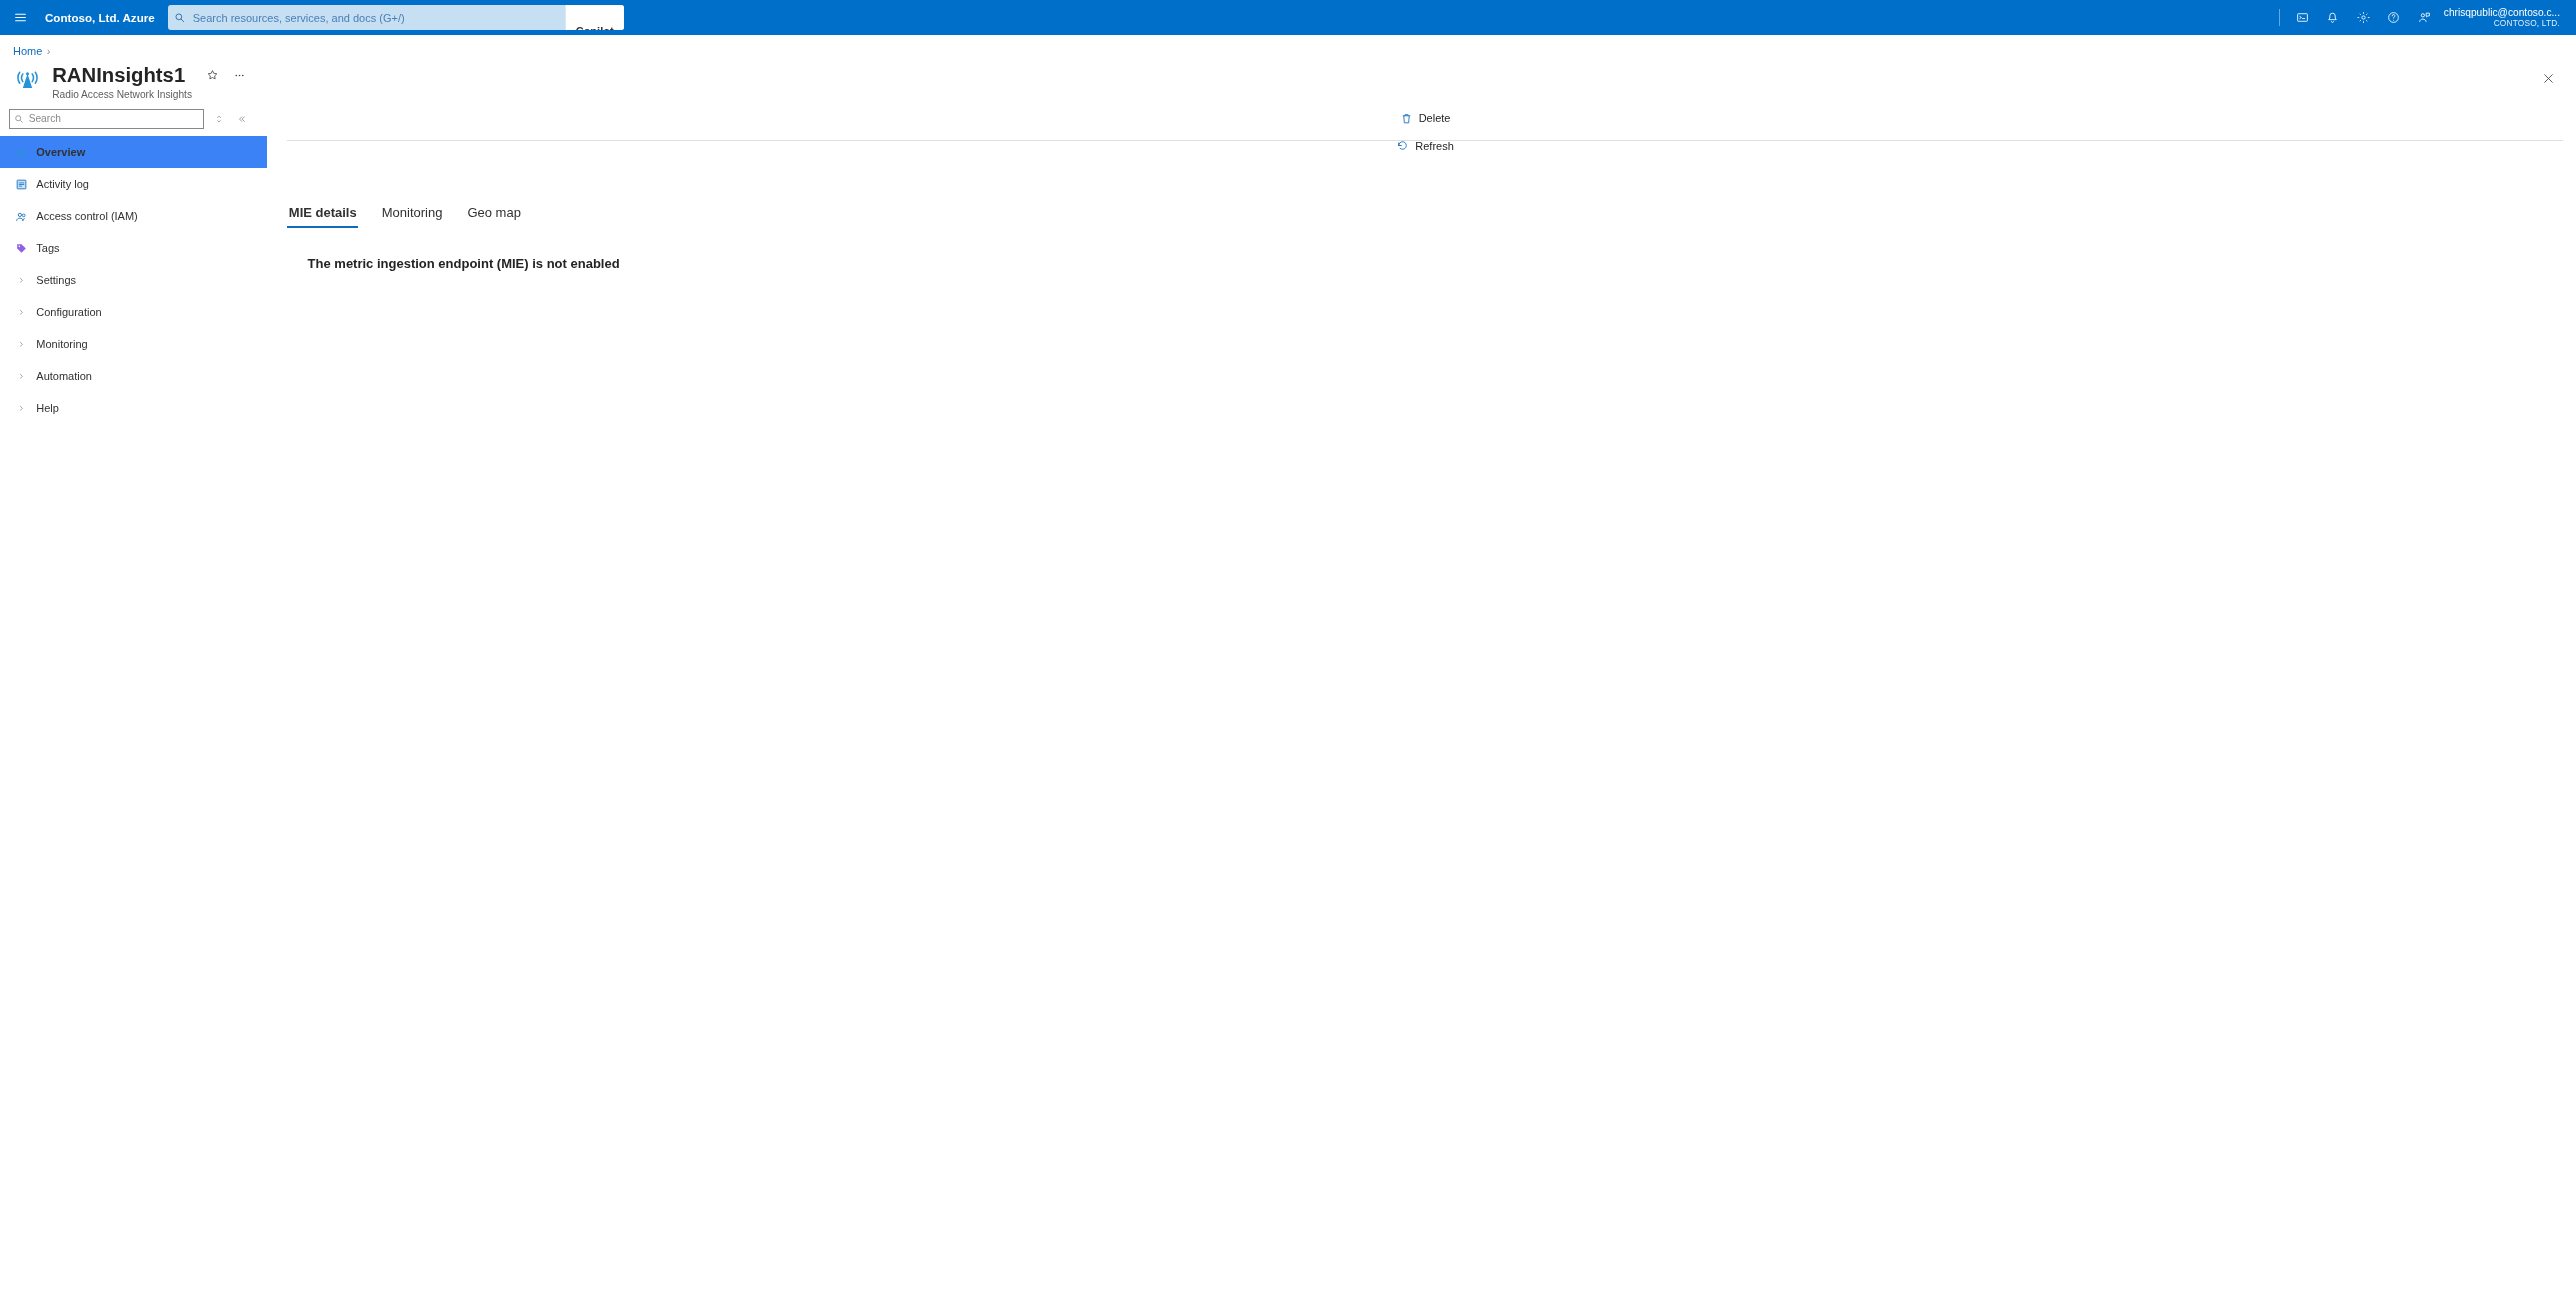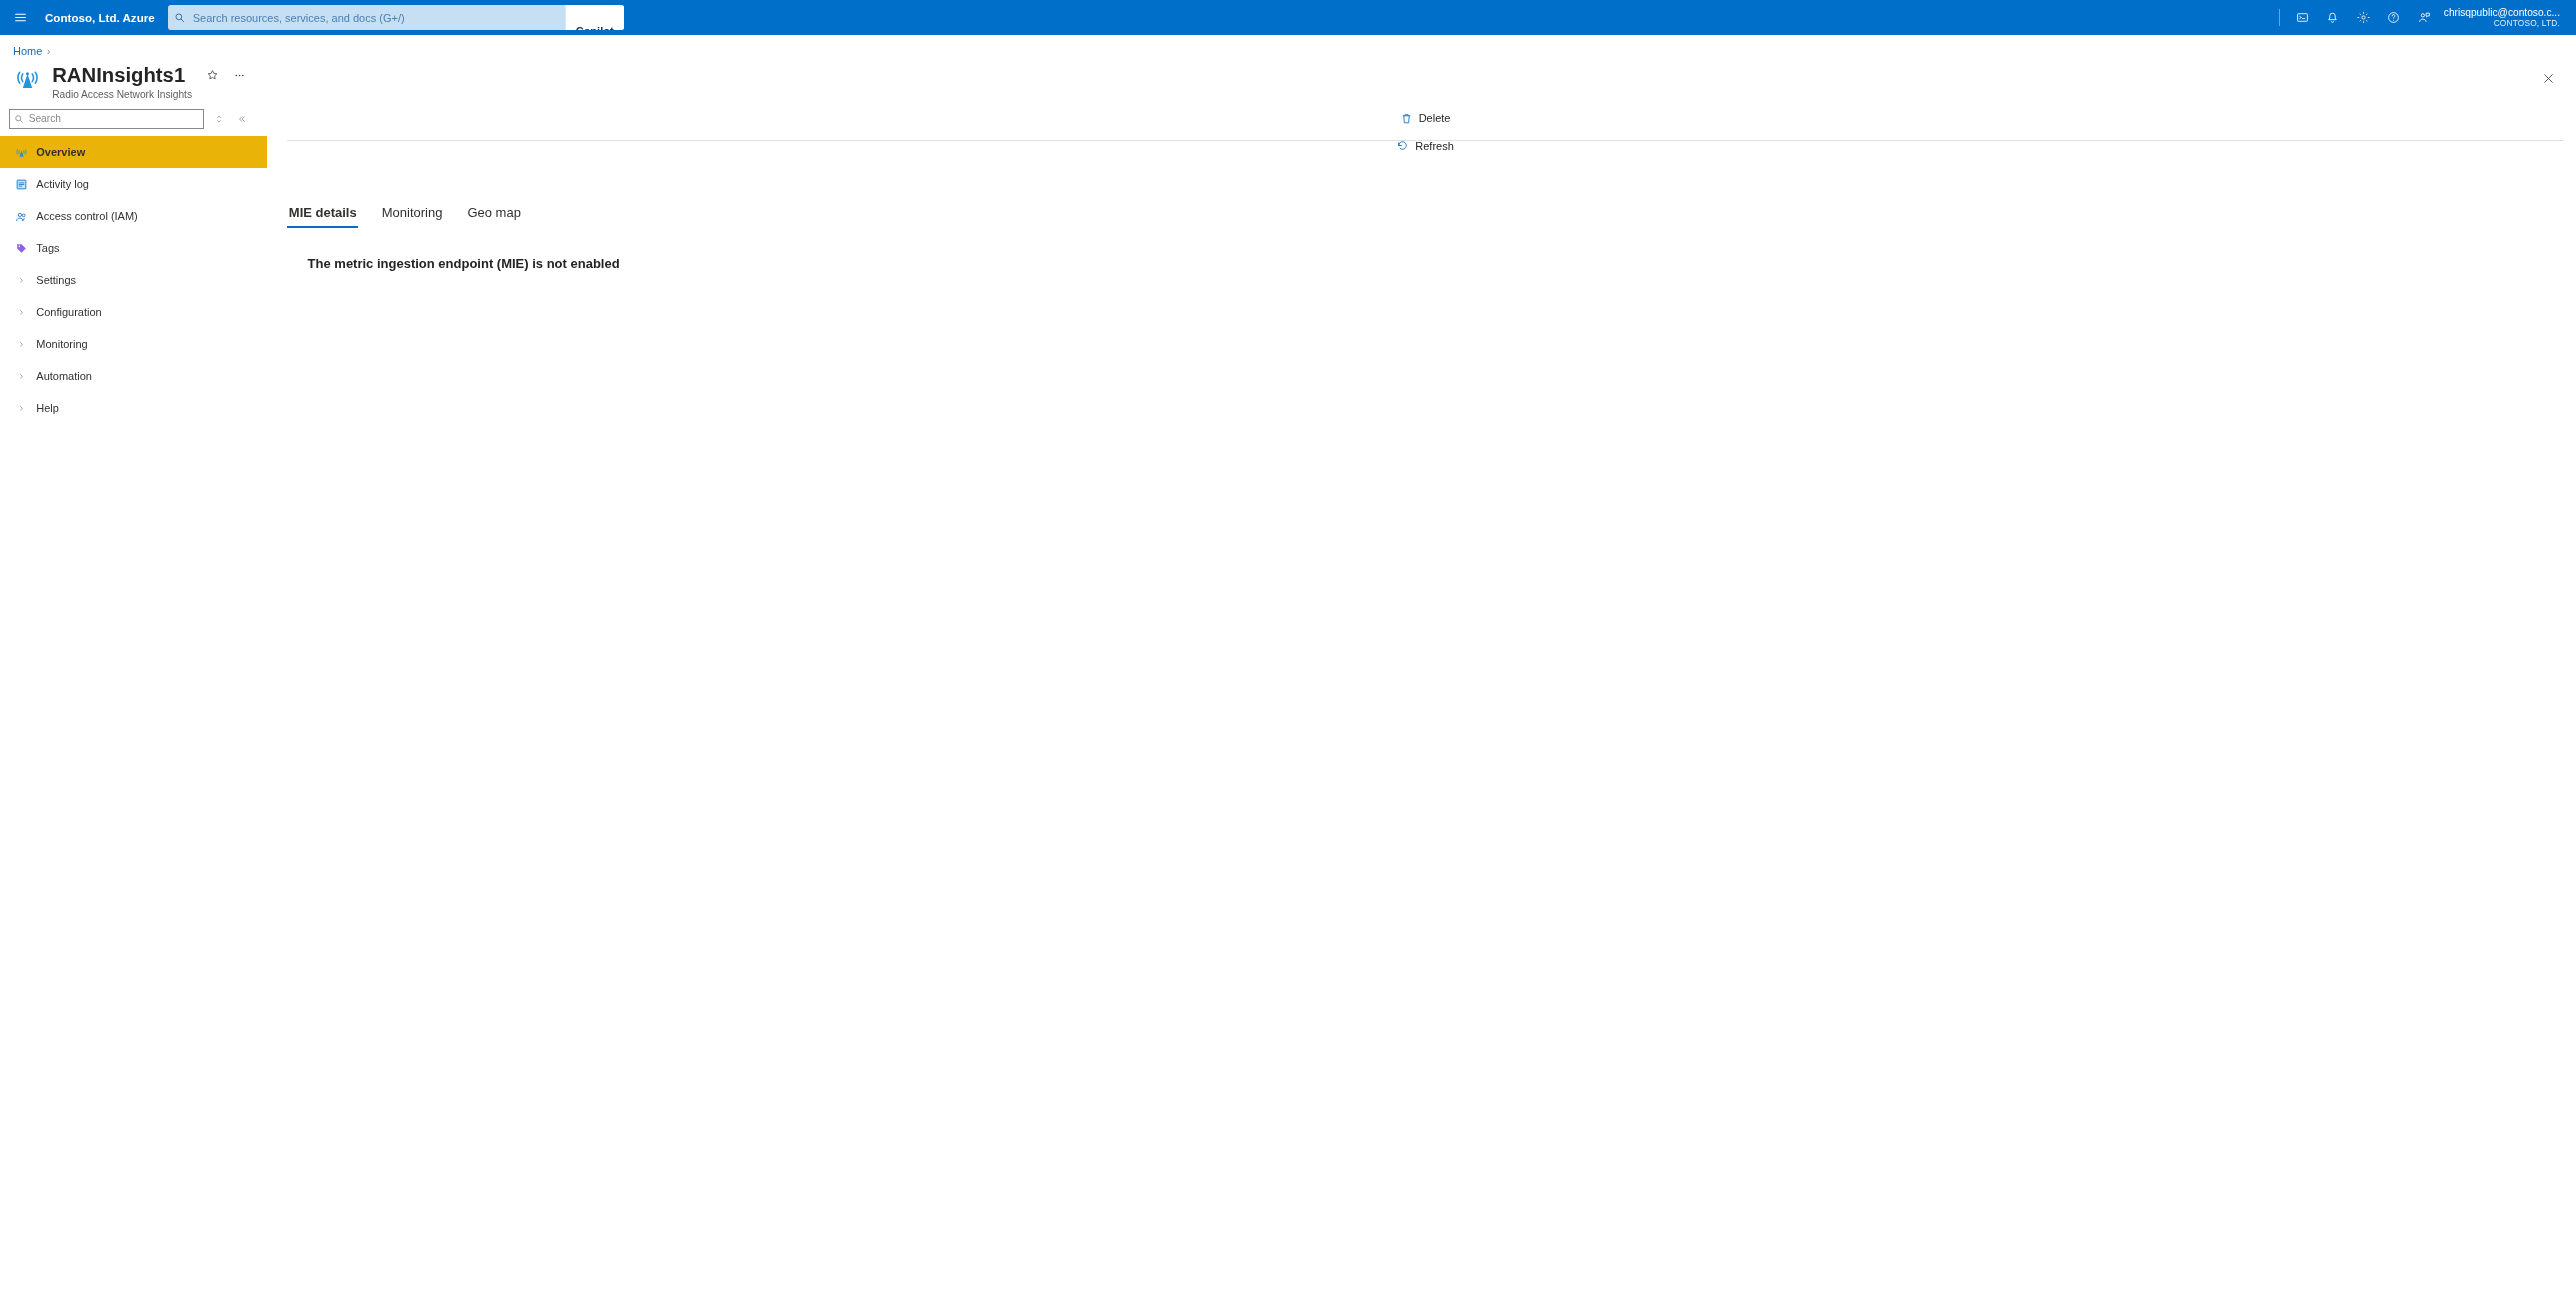--- a/index.html
+++ b/index.html
@@ -70,21 +70,21 @@
     .side-search svg { width: 10.2px; height: 10.2px; color: #605e5c; }
     .side-search input { border: none; flex: 1; font-size: 10.2px; outline: none; }
     .side-search input::placeholder { color: #8a8886; }
     .side-mini-btn { width: 16px; height: 16px; display: flex; justify-content: center; align-items: center; color: #737373; cursor: pointer; }
 
     .menu { list-style: none; padding-top: 1.5px; }
     .menu li {
       display: flex; align-items: center; gap: 7.3px; height: 32px;
       padding: 0 10.2px 0 14.5px; cursor: pointer; font-size: 11px; color: #323130;
     }
-    .menu li.selected { background: #eab308; font-weight: 600; }
+    .menu li.selected { background: #3b82f6; font-weight: 600; }
     .menu .micon { width: 14.5px; height: 14.5px; display: flex; align-items: center; justify-content: center; }
     .menu .micon svg { width: 13px; height: 13px; }
     .menu .chevr svg { width: 8.7px; height: 8.7px; color: #737373; }
 
     
     .main { flex: 1; padding: 4.4px 13px 0 20.3px; }
     .cmdbar { display: flex; align-items: center; gap: 14.5px; height: 29px; border-bottom: 0.7px solid #e0e0e0; flex-direction: column; }
     .cmd { display: flex; align-items: center; gap: 5.8px; cursor: pointer; color: #242424; font-size: 11px; }
     .cmd svg { width: 13px; height: 13px; }
     .cmd.delete svg { color: #0f6cbd; }

